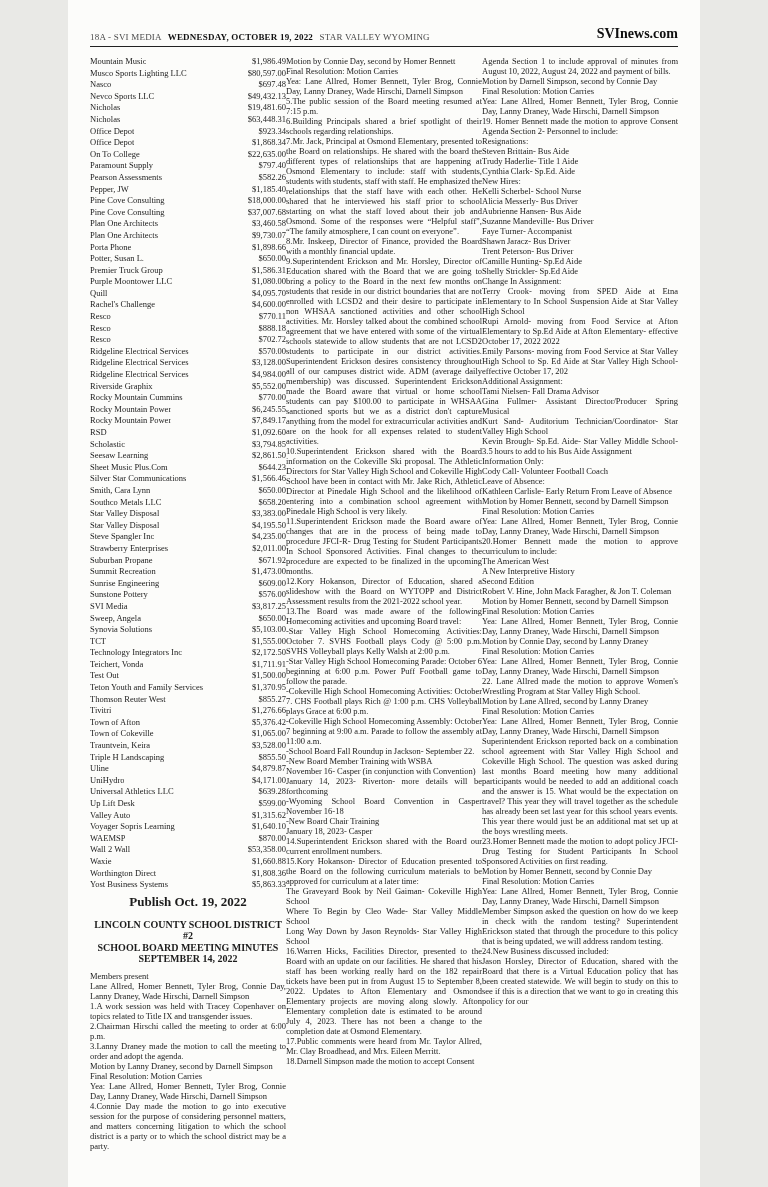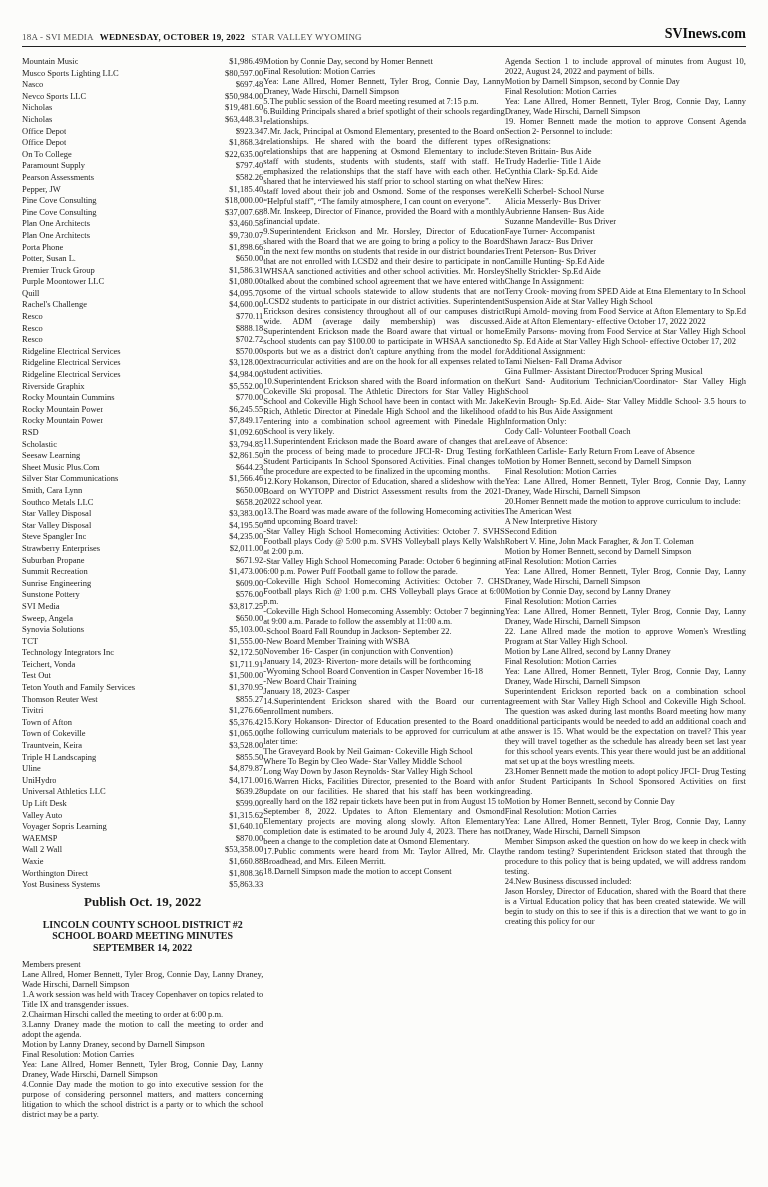--- a/index.html
+++ b/index.html
@@ -1,18 +1,18 @@
 <!DOCTYPE html>
 <html><head>
 <meta charset="utf-8">
 <style>
   html,body { margin:0; padding:0; background:#e9e9e6; }
   .page {
     position:relative;
-    width:768px; height:1187px;
+    width:632px; height:1187px;
     margin:0 auto;
     background:#fcfcfa;
     box-sizing:border-box;
     padding:26px 22px 8px 22px;
     font-family:"Liberation Serif", serif;
     color:#1c1c1c;
     overflow:hidden;
   }
   .masthead {
     display:flex; justify-content:space-between; align-items:flex-end;
@@ -77,21 +77,21 @@
             <span class="vendor-amount">$80,597.00</span>
           </div>
 
           <div class="vendor-row">
             <span class="vendor-name">Nasco</span>
             <span class="vendor-amount">$697.48</span>
           </div>
 
           <div class="vendor-row">
             <span class="vendor-name">Nevco Sports LLC</span>
-            <span class="vendor-amount">$50,984.00</span>
+            <span class="vendor-amount">$49,432.13</span>
           </div>
 
           <div class="vendor-row">
             <span class="vendor-name">Nicholas</span>
             <span class="vendor-amount">$19,481.60</span>
           </div>
 
           <div class="vendor-row">
             <span class="vendor-name">Nicholas</span>
             <span class="vendor-amount">$63,448.31</span>

